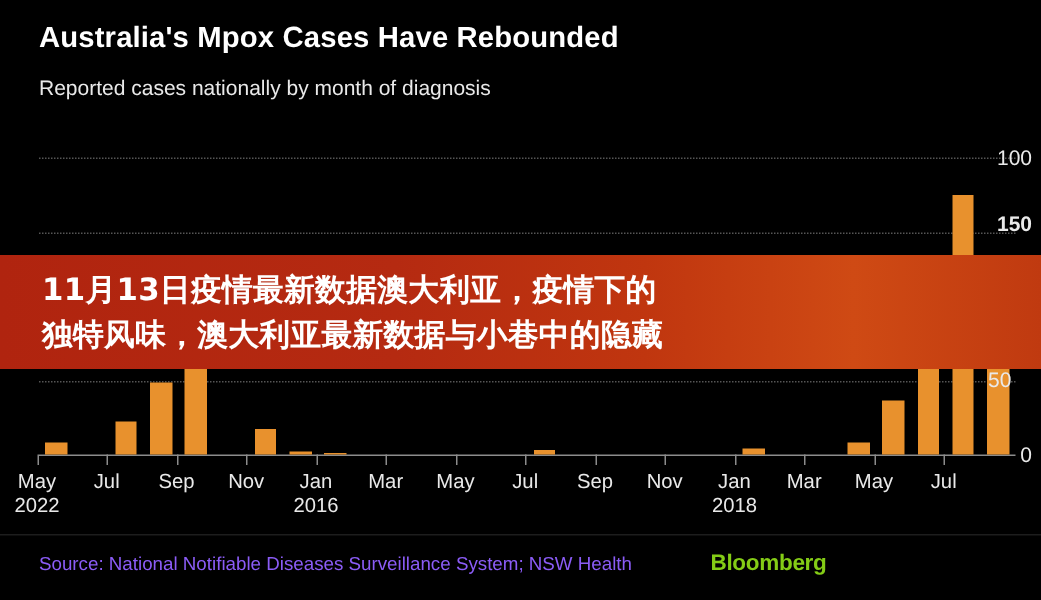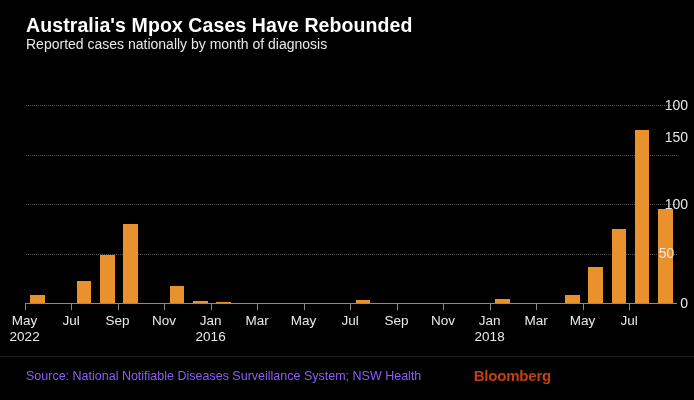--- a/index.html
+++ b/index.html
@@ -13,21 +13,21 @@
   }
   #root{position:relative;width:573px;height:400px;}
 
   
   .hdr{position:absolute;left:26px;top:14px;width:640px;}
   .hdr .title{
     font-size:19.5px;font-weight:bold;letter-spacing:.1px;
     color:#ffffff;line-height:1.15;white-space:nowrap;
   }
   .hdr .subtitle{
-    margin-top:0;
+    margin-top:14px;
     font-size:14px;font-weight:400;color:#e9e9e9;
     line-height:1.15;white-space:nowrap;
   }
 
   
   .plot{
     position:absolute;
     left:26px;   
     top:105px;   
     width:651px; 
@@ -66,21 +66,21 @@
   .xlab .yr{display:block;font-size:13.5px;color:#e9e9e9;margin-top:1px;}
 
   
   .footrule{position:absolute;left:0;top:356px;width:694px;height:1px;background:#1d1d1d;}
   .source{
     position:absolute;left:26px;top:369px;
     font-size:12.5px;color:#8b5cf6;white-space:nowrap;
   }
   .brand{
     position:absolute;right:22px;top:367px;
-    font-size:15px;font-weight:bold;color:#c2410c;letter-spacing:-.2px;padding-left:11px;
+    font-size:15px;font-weight:bold;color:#84cc16;letter-spacing:-.2px;padding-left:11px;
   }
 
   
   .banner{
     position:absolute;left:0;top:170px;width:694px;height:76px;
     background:linear-gradient(90deg,#b0240f 0%,#b52a11 38%,#c0360f 62%,#cf4a14 82%,#c03a10 100%);
     display:flex;flex-direction:column;justify-content:center;
     box-sizing:border-box;padding-left:28px;
   }
   .banner .line{
@@ -118,21 +118,21 @@
         <div class="bar" title="Apr 2024: 8" style="left: 539.168px; width: 14.415px; height: 7.92px; background: rgb(232, 145, 45);"></div>
         <div class="bar" title="May 2024: 36" style="left: 562.418px; width: 14.415px; height: 35.64px; background: rgb(232, 145, 45);"></div>
         <div class="bar" title="Jun 2024: 75" style="left: 585.668px; width: 14.415px; height: 74.25px; background: rgb(232, 145, 45);"></div>
         <div class="bar" title="Jul 2024: 175" style="left: 608.918px; width: 14.415px; height: 173.25px; background: rgb(232, 145, 45);"></div>
         <div class="bar" title="Aug 2024: 95" style="left: 632.168px; width: 14.415px; height: 94.05px; background: rgb(232, 145, 45);"></div>
       </div>
   </div>
 
   <div class="ylabels">
     <div class="ylab" style="top:98px;">100</div>
-    <div class="ylab" style="top:130px;">150</div>
+    <div class="ylab" style="top:142px;font-weight:bold;">150</div>
     <div class="ylab" style="top:197px;">100</div>
     <div class="ylab" style="top:246px;text-align:center;">50</div>
     <div class="ylab" style="top:296px;">0</div>
   </div>
 
   <div class="xaxis" id="xaxis">
       <div class="tick" style="left: 11.625px;"></div>
       <div class="xlab" style="left: 11.625px;">May<span class="yr">2022</span></div>
       <div class="tick" style="left: 58.125px;"></div>
       <div class="xlab" style="left: 58.125px;">Jul</div>
@@ -155,18 +155,22 @@
       <div class="tick" style="left: 476.625px;"></div>
       <div class="xlab" style="left: 476.625px;">Jan<span class="yr">2018</span></div>
       <div class="tick" style="left: 523.125px;"></div>
       <div class="xlab" style="left: 523.125px;">Mar</div>
       <div class="tick" style="left: 569.625px;"></div>
       <div class="xlab" style="left: 569.625px;">May</div>
       <div class="tick" style="left: 616.125px;"></div>
       <div class="xlab" style="left: 616.125px;">Jul</div>
     </div>
 
+  <div class="banner">
+    <div class="line">11月13日疫情最新数据澳大利亚，疫情下的</div>
+    <div class="line">独特风味，澳大利亚最新数据与小巷中的隐藏</div>
+  </div>
 
   <div class="footrule"></div>
   <div class="source">Source: National Notifiable Diseases Surveillance System; NSW Health</div>
   <div class="brand">Bloomberg</div>
 
 </div>
 
 </body></html>

